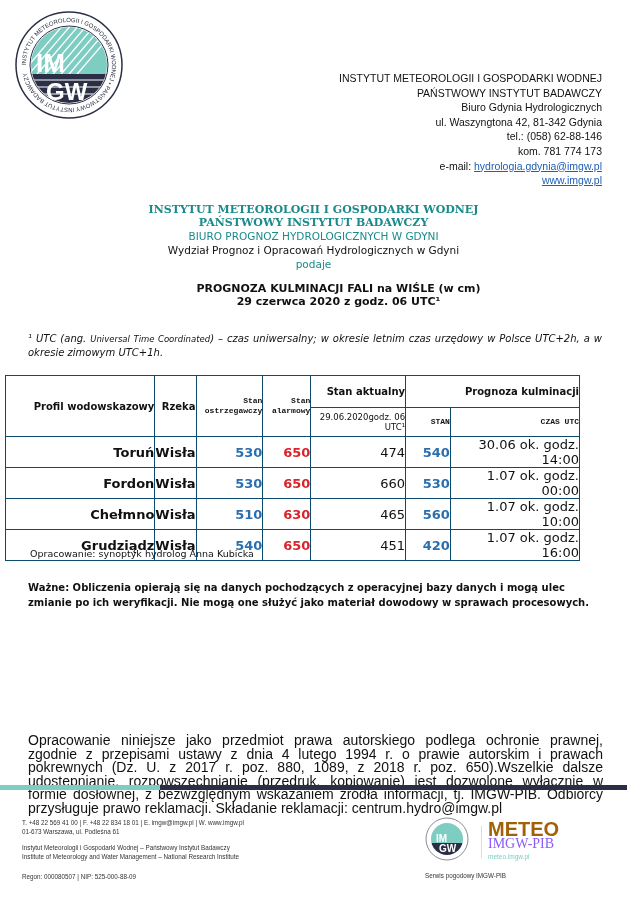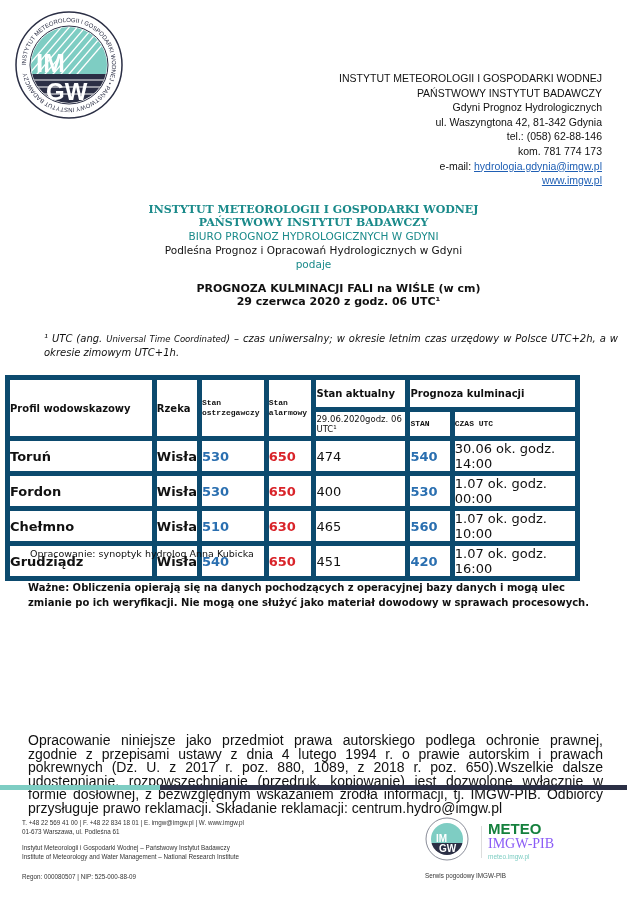--- a/index.html
+++ b/index.html
@@ -9,42 +9,42 @@
   .logo { left:14px; top:10px; width:110px; height:110px; }
   
   .addr { right:25px; top:71px; text-align:right; font-family:"Liberation Sans", sans-serif; font-size:10.5px; line-height:14.6px; color:#111; }
   .addr a { color:#1f5fb4; text-decoration:underline; }
   
   .center { left:0; width:627px; text-align:center; }
   .teal-b { color:#1a8a8a; font-weight:bold; font-family:"DejaVu Serif", serif; font-size:11px; line-height:13px; }
   .teal { color:#1a8a8a; font-size:10.5px; line-height:14px; }
   .dark { color:#111; font-size:10.5px; line-height:14px; }
   .title { font-weight:bold; font-size:11px; line-height:13px; color:#111; }
-  .footnote { left:28px; top:332px; width:574px; font-size:10px; line-height:13px; font-style:italic; text-align:justify; text-align-last:left;margin-left:16px; }
+  .footnote { left:28px; top:332px; width:574px; font-size:10px; line-height:13px; font-style:italic; text-align:justify; text-align-last:left; }
   .footnote .sm { font-size:8.5px; }
   
   table { position:absolute; left:5px; top:375px; border-collapse:collapse; width:575px; font-size:10px; }
-  td, th { border:5px solid #0c4a6e; text-align:left; padding:0; }
+  td, th { border:1px solid #0c4a6e; text-align:right; padding:0; }
   th { font-weight:bold; }
   .h1 { height:32px; }
   .h2 { height:29px; }
   .small-h { font-size:8px; line-height:10px;font-family:Liberation Mono, monospace; }
   tr.row td { height:18px; font-size:13px; }
   .blue { color:#2a6fb0; font-weight:bold; }
   .red { color:#d9242a; font-weight:bold;margin-top:8px; }
   .bold { font-weight:bold; }
   .autor { left:30px; top:548px; font-size:9.5px; }
   .wazne { left:28px; top:580px; width:575px; font-size:10px; font-weight:bold; line-height:15px; }
   .copy { left:28px; top:734px; width:575px; font-family:"Liberation Sans", sans-serif; font-size:14px; line-height:13.5px; text-align:justify; text-align-last:left; }
   .bar-teal { left:0; top:785px; width:160px; height:5px; background:#7ecdc3; }
   .bar-dark { left:160px; top:785px; width:467px; height:5px; background:#2b2f45; }
   .foot { left:22px; font-family:"Liberation Sans", sans-serif; font-size:6.3px; line-height:9.3px; color:#333; }
   .meteo-logo { left:425px; top:817px; width:44px; height:44px; }
   .meteo-sep { left:481px; top:826px; width:1px; height:32px; background:#ddd; }
-  .meteo-t1 { left:488px; top:821px; font-family:"Liberation Sans", sans-serif; font-weight:bold; font-size:15px; color:#15803d; line-height:16px; }
+  .meteo-t1 { left:488px; top:821px; font-family:"Liberation Sans", sans-serif; font-weight:bold; font-size:20px; color:#a16207; line-height:16px; }
   .meteo-t2 { left:488px; top:836px; font-family:Liberation Serif, serif; font-size:14px; color:#8b5cf6; line-height:15px; }
   .meteo-t3 { left:488px; top:853px; font-family:"Liberation Sans", sans-serif; font-size:6.5px; color:#7ecdc3; }
   .meteo-t4 { left:425px; top:872px; font-family:"Liberation Sans", sans-serif; font-size:6.3px; color:#333; }
 </style>
 </head>
 <body>
 
 <div class="abs logo">
   <svg width="110" height="110" viewBox="0 0 110 110">
     <defs>
@@ -76,33 +76,33 @@
     </g>
     <text x="22" y="62" font-family="Liberation Sans, sans-serif" font-weight="bold" font-size="26" fill="#fff">IM</text>
     <text x="32" y="90" font-family="Liberation Sans, sans-serif" font-weight="bold" font-size="24" fill="#fff">GW</text>
     <text font-family="Liberation Sans, sans-serif" font-size="6" fill="#2b2f45"><textPath href="#ring">INSTYTUT METEOROLOGII I GOSPODARKI WODNEJ • PAŃSTWOWY INSTYTUT BADAWCZY</textPath></text>
   </svg>
 </div>
 
 <div class="abs addr">
   <div>INSTYTUT METEOROLOGII I GOSPODARKI WODNEJ</div>
   <div>PAŃSTWOWY INSTYTUT BADAWCZY</div>
-  <div>Gdyni Prognoz Hydrologicznych</div>
+  <div>Biuro Gdynia Hydrologicznych</div>
   <div>ul. Waszyngtona 42, 81-342 Gdynia</div>
   <div>tel.: (058) 62-88-146</div>
   <div>kom. 781 774 173</div>
   <div><span>e-mail: </span><a>hydrologia.gdynia@imgw.pl</a></div>
   <div><a>www.imgw.pl</a></div>
 </div>
 
 <div class="abs center" style="top:203px;">
   <div class="teal-b">INSTYTUT METEOROLOGII I GOSPODARKI WODNEJ</div>
   <div class="teal-b">PAŃSTWOWY INSTYTUT BADAWCZY</div>
   <div class="teal">BIURO PROGNOZ HYDROLOGICZNYCH W GDYNI</div>
-  <div class="dark">Podleśna Prognoz i Opracowań Hydrologicznych w Gdyni</div>
+  <div class="dark">Wydział Prognoz i Opracowań Hydrologicznych w Gdyni</div>
   <div class="teal">podaje</div>
 </div>
 <div class="abs center" style="top:282px;padding-left:25px;">
   <div class="title">PROGNOZA KULMINACJI FALI na WIŚLE (w cm)</div>
   <div class="title">29 czerwca 2020 z godz. 06 UTC¹</div>
 </div>
 
 <div class="abs footnote">
   <span>¹ UTC (ang. </span><span class="sm">Universal Time Coordinated</span><span>) – czas uniwersalny; w okresie letnim czas urzędowy w Polsce UTC+2h, a w okresie zimowym UTC+1h.</span>
 </div>
@@ -138,21 +138,21 @@
     <td class="red">650</td>
     <td>474</td>
     <td class="blue">540</td>
     <td>30.06 ok. godz. 14:00</td>
   </tr>
   <tr class="row">
     <td class="bold">Fordon</td>
     <td class="bold">Wisła</td>
     <td class="blue">530</td>
     <td class="red">650</td>
-    <td>400</td>
+    <td>660</td>
     <td class="blue">530</td>
     <td>1.07 ok. godz. 00:00</td>
   </tr>
   <tr class="row">
     <td class="bold">Chełmno</td>
     <td class="bold">Wisła</td>
     <td class="blue">510</td>
     <td class="red">630</td>
     <td>465</td>
     <td class="blue">560</td>

